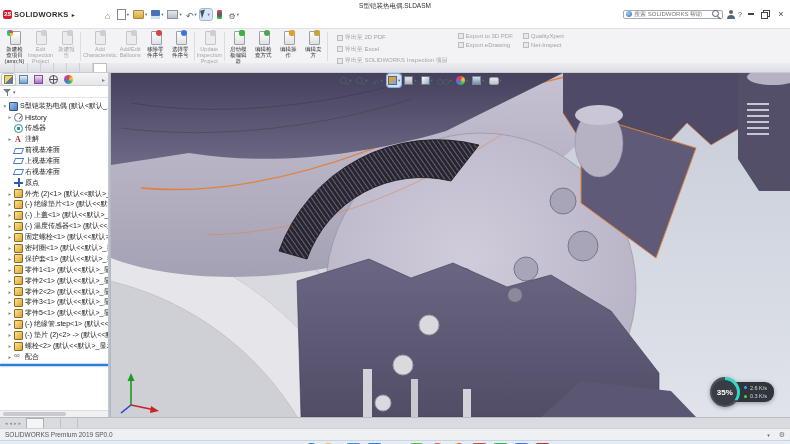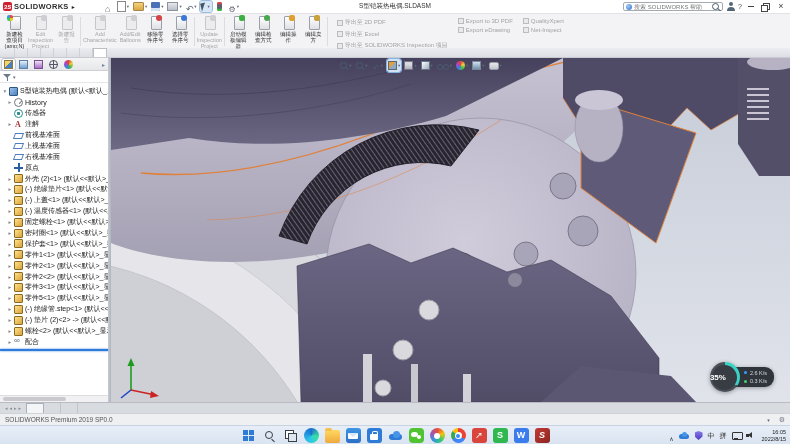--- a/index.html
+++ b/index.html
@@ -1,20 +1,20 @@
 <!DOCTYPE html>
 <html style="--orange: #e0813a; --model-dark: #4f4b66; --model-mid: #5e5a77; --model-light: #b7b3c5; --bg-top: #c6ccd8; --bg-bottom: #dfe2e9; --sw-red: #cf2030; --accent-blue: #2f7bd9; --teal: #39d3c5;"><head>
 <meta charset="utf-8">
 <style>
 *{margin:0;padding:0;box-sizing:border-box}
 body{font-family:"Liberation Sans","DejaVu Sans",sans-serif;background:#888}
 #app{position:relative;width:790px;height:444px;background:#fff;overflow:hidden}
 
 
-#titlebar{height:14px;background:#fff;border-bottom:1px solid #e2e2e6;display:flex;align-items:center;position:relative}
+#titlebar{height:29px;background:#fff;border-bottom:1px solid #e2e2e6;display:flex;align-items:center;position:relative}
 .logo{display:flex;align-items:center;gap:2px;padding:0 3px;height:100%}
 .logo-mark{width:9px;height:9px;background:var(--sw-red);border-radius:2px;color:#fff;font-weight:bold;font-style:italic;font-size:6px;display:flex;align-items:center;justify-content:center}
 .logo-text{font-weight:bold;font-size:7.5px;color:#2b2b2b;letter-spacing:.3px}
 .flyout-arrow{width:8px;color:#222;font-size:6px}
 .flyout-arrow::before{content:"▸"}
 .qa{display:flex;align-items:center;gap:2px;margin-left:22px}
 .qic{min-width:12px;height:11px;display:flex;align-items:center;justify-content:center;color:#556;border-radius:2px;padding:0 1px}
 .qic.active{background:#d8e7f6;outline:1px solid #9bbcdd}
 .caret::after{content:"▾";font-size:4.5px;color:#667;margin-left:1px}
 .qi-home::before{content:"⌂";font-size:9px;color:#555}
@@ -138,21 +138,21 @@
 .hi-section-view{width:9px;height:9px;background:linear-gradient(135deg,#e0a040 50%,#8aa8c8 50%);border:1px solid #666}
 .hi-view-orientation{width:9px;height:9px;background:linear-gradient(#eceef2,#aeb2bc);border:1px solid #778;box-shadow:inset 0 2px 0 #d8dce2}
 .hi-display-style{width:9px;height:9px;border:1px solid #678;background:linear-gradient(135deg,#fff,#9aabbc)}
 .hi-hide-show-items{width:12px;height:8px}
 .hi-hide-show-items::before{content:"";position:absolute;left:0;top:2px;width:4px;height:4px;border:1px solid #4a5b6e;border-radius:50%}
 .hi-hide-show-items::after{content:"";position:absolute;left:6px;top:2px;width:4px;height:4px;border:1px solid #4a5b6e;border-radius:50%}
 .hi-edit-appearance{width:9px;height:9px;border-radius:50%;background:conic-gradient(#e04343,#e8d23a,#46b84a,#3a7fe0,#b044c8,#e04343)}
 .hi-apply-scene{width:9px;height:9px;background:linear-gradient(#cfe0ee,#7590a8);border:1px solid #789}
 .hi-view-settings{width:10px;height:8px;background:linear-gradient(#e8e8ea,#c0c4cc);border:1px solid #98a0ac;border-radius:2px}
 .perf{position:absolute;right:16px;bottom:10px;display:flex;align-items:center;filter:drop-shadow(0 1px 2px rgba(0,0,0,.35))}
-.perf-ring{width:30px;height:30px;border-radius:50%;background:conic-gradient(var(--teal) 0 126deg,#4a4f57 126deg 360deg);position:relative;z-index:2;display:flex;align-items:center;flex:none}
+.perf-ring{width:30px;height:30px;border-radius:50%;background:conic-gradient(var(--teal) 0 126deg,#4a4f57 126deg 360deg);position:relative;z-index:2;display:flex;align-items:center;justify-content:center;flex:none}
 .perf-ring::before{content:"";position:absolute;inset:2.5px;background:#383d44;border-radius:50%}
 .perf-pct{position:relative;color:#fff;font-size:8px;font-weight:bold}
 .perf-pill{margin-left:-6px;background:#30353c;border-radius:0 9px 9px 0;padding:3px 7px 3px 10px;display:flex;flex-direction:column;gap:2.5px}
 .perf-row{display:flex;align-items:center;gap:3px;font-size:5.5px;color:#d5d8dc;white-space:nowrap}
 .dot{width:3px;height:3px;border-radius:50%;flex:none}
 .dot.blue{background:#3aa0ff}.dot.green{background:#43d666}
 
 
 #doctabs{height:11px;background:#d8dbe0;border-top:1px solid #b8bcc2;display:flex;align-items:stretch;font-size:6.5px}
 .dnav{width:26px;display:flex;align-items:center;justify-content:center;gap:2px;color:#8a8f96;font-size:5px}

